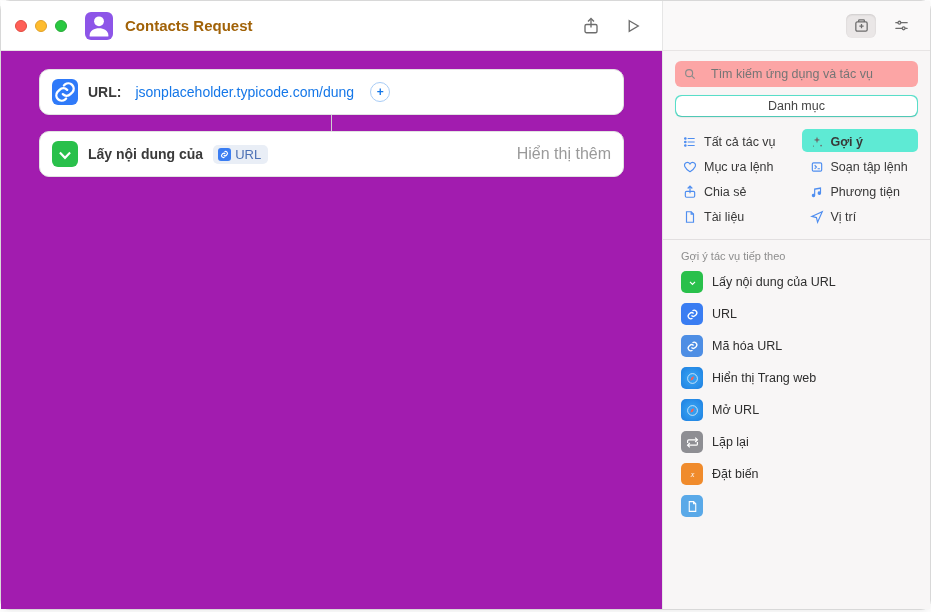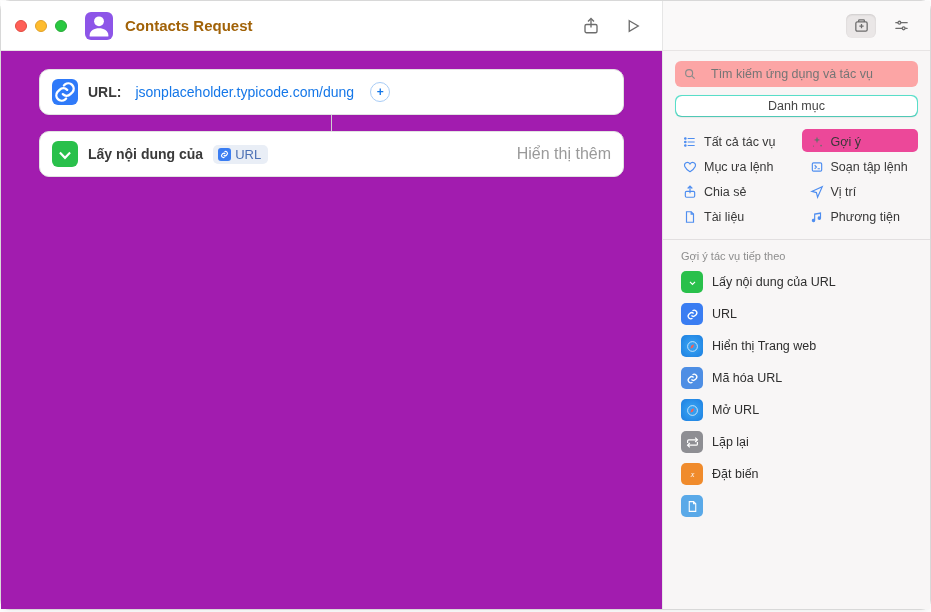--- a/index.html
+++ b/index.html
@@ -151,21 +151,21 @@
   }
   .seg .sel { background: #fff; box-shadow: 0 .5px 2px rgba(0,0,0,.2); margin:1px;}
   
   .cats { padding: 4px 12px 10px; display:flex; gap: 10px; }
   .cat-col { flex:1; display:flex; flex-direction:column; gap:2px; }
   .cat-item {
     display: flex; align-items: flex-end; gap: 7px;
     font-size: 12.5px; color: #383838;
     padding: 3px 8px; border-radius: 5px; height:23px;
   }
-  .cat-item.sel { background: #ec4899; }
+  .cat-item.sel { background: #5eead4; font-weight: bold; }
   .cat-item svg { width: 14px; height: 14px; flex-shrink:0;}
   .divider { height:1px; background:#e2dfe0; margin: 2px 0 0; }
   .sug-header {
     font-size: 11px; color: #8d8d8d; padding: 10px 18px 4px;
   }
   .sug-list { padding: 0 10px; overflow:auto; flex:1;}
   .sug-item {
     display: flex; align-items: center; gap: 9px;
     padding: 5px 8px; border-radius: 6px;
     font-size: 12.5px; color: #2e2e2e;
@@ -344,33 +344,33 @@
             <span style="color: rgb(79, 142, 240); display: inline-flex; width: 14px; height: 14px;">
               <svg viewBox="0 0 24 24" fill="none" stroke="currentColor" stroke-width="2">
                 <rect x="4" y="5" width="16" height="14" rx="2"></rect>
                 <path d="M8 9l3 3-3 3M13 15h4"></path>
               </svg>
             </span>
             <span>Soạn tập lệnh</span>
           </div>
           <div class="cat-item">
             <span style="color: rgb(79, 142, 240); display: inline-flex; width: 14px; height: 14px;">
-              <svg viewBox="0 0 24 24" fill="none" stroke="currentColor" stroke-width="2">
-                <path d="M3 11l18-8-8 18-2-8z"></path>
-              </svg>
-            </span>
-            <span>Vị trí</span>
-          </div>
-          <div class="cat-item">
-            <span style="color: rgb(79, 142, 240); display: inline-flex; width: 14px; height: 14px;">
               <svg viewBox="0 0 24 24" fill="currentColor">
                 <path d="M9 18a3 3 0 11-2-2.83V6l12-2v10a3 3 0 11-2-2.83V7l-8 1.3z"></path>
               </svg>
             </span>
             <span>Phương tiện</span>
+          </div>
+          <div class="cat-item">
+            <span style="color: rgb(79, 142, 240); display: inline-flex; width: 14px; height: 14px;">
+              <svg viewBox="0 0 24 24" fill="none" stroke="currentColor" stroke-width="2">
+                <path d="M3 11l18-8-8 18-2-8z"></path>
+              </svg>
+            </span>
+            <span>Vị trí</span>
           </div>
         </div>
     </div>
 
     <div class="divider"></div>
     <div class="sug-header">Gợi ý tác vụ tiếp theo</div>
     <div class="sug-list" id="sug-list">
         <div class="sug-item">
           <div class="sico green">
             <svg viewBox="0 0 24 24" fill="currentColor">
@@ -382,36 +382,36 @@
         <div class="sug-item">
           <div class="sico blue">
             <svg viewBox="0 0 24 24" fill="none" stroke="currentColor" stroke-width="2.4">
               <path d="M10 14a5 5 0 0 0 7 0l2-2a5 5 0 0 0-7-7"></path>
               <path d="M14 10a5 5 0 0 0-7 0l-2 2a5 5 0 0 0 7 7"></path>
             </svg>
           </div>
           <span>URL</span>
         </div>
         <div class="sug-item">
+          <div class="sico vblue">
+            <svg viewBox="0 0 24 24" fill="none" stroke="currentColor" stroke-width="2.4">
+              <path d="M10 14a5 5 0 0 0 7 0l2-2a5 5 0 0 0-7-7"></path>
+              <path d="M14 10a5 5 0 0 0-7 0l-2 2a5 5 0 0 0 7 7"></path>
+            </svg>
+          </div>
+          <span>Mã hóa URL</span>
+        </div>
+        <div class="sug-item">
           <div class="sico safari">
             <svg viewBox="0 0 24 24" fill="none" stroke="#fff" stroke-width="1.3">
               <circle cx="12" cy="12" r="9" fill="none"></circle>
               <path d="M15 8l-2 6-5 2 2-6z" fill="#ff5a4e" stroke="none"></path>
             </svg>
           </div>
           <span>Hiển thị Trang web</span>
-        </div>
-        <div class="sug-item">
-          <div class="sico vblue">
-            <svg viewBox="0 0 24 24" fill="none" stroke="currentColor" stroke-width="2.4">
-              <path d="M10 14a5 5 0 0 0 7 0l2-2a5 5 0 0 0-7-7"></path>
-              <path d="M14 10a5 5 0 0 0-7 0l-2 2a5 5 0 0 0 7 7"></path>
-            </svg>
-          </div>
-          <span>Mã hóa URL</span>
         </div>
         <div class="sug-item">
           <div class="sico safari">
             <svg viewBox="0 0 24 24" fill="none" stroke="#fff" stroke-width="1.3">
               <circle cx="12" cy="12" r="9" fill="none"></circle>
               <path d="M15 8l-2 6-5 2 2-6z" fill="#ff5a4e" stroke="none"></path>
             </svg>
           </div>
           <span>Mở URL</span>
         </div>

